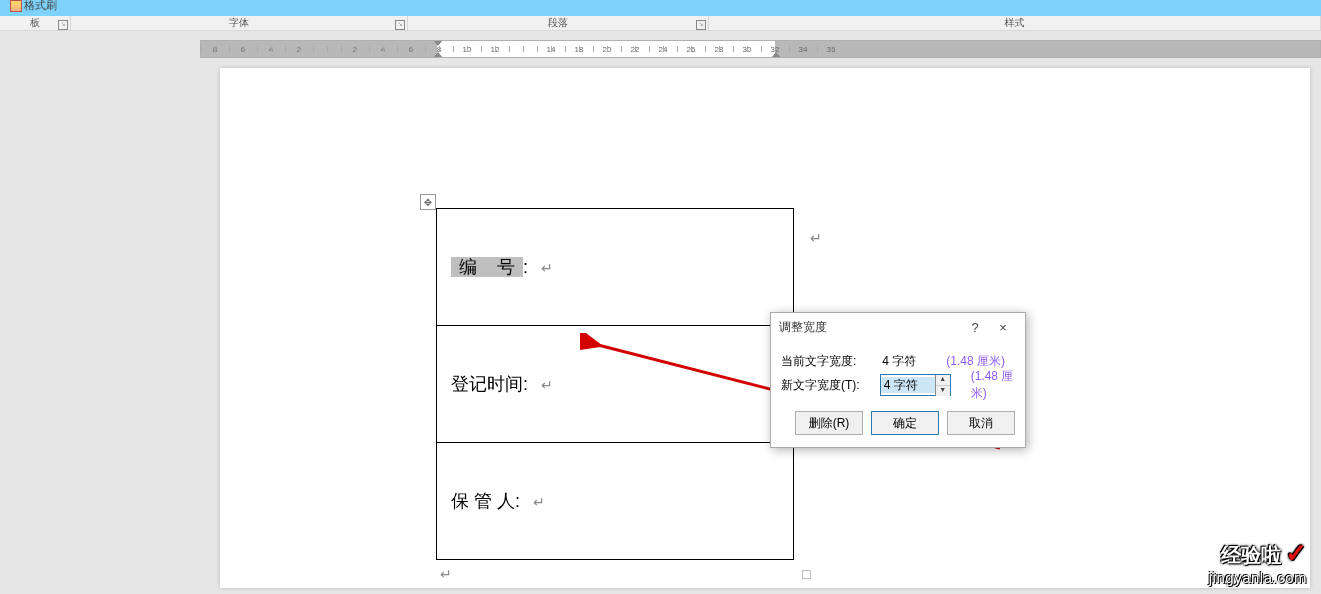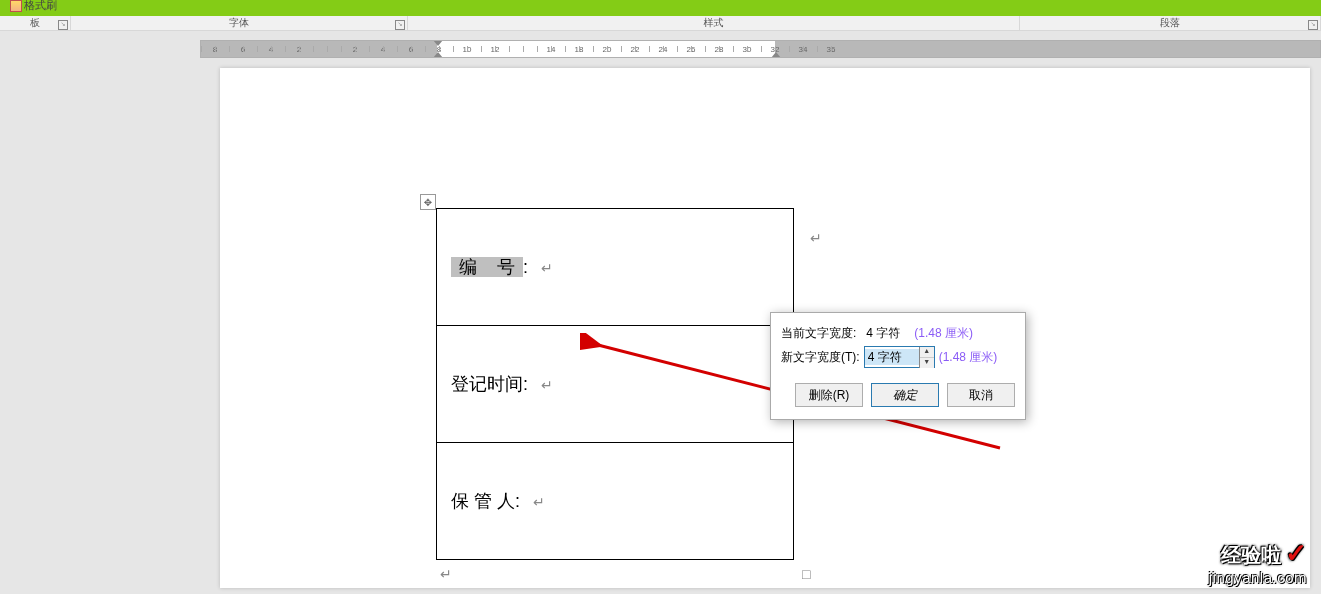--- a/index.html
+++ b/index.html
@@ -11,21 +11,21 @@
     height: 594px;
     overflow: hidden;
     position: relative;
   }
   
   
   .ribbon-top {
     position: absolute;
     top: 0; left: 0; right: 0;
     height: 16px;
-    background: #84cc16;
+    background: #7dd3fc;
     border-bottom: 1px solid #d0d0d0;
     display: flex;
     align-items: center;
   }
   .format-brush {
     position: absolute;
     left: 10px;
     top: -2px;
     font-size: 11px;
     color: #444;
@@ -216,21 +216,21 @@
     font-size: 13px;
     color: #444;
   }
   .dialog-body {
     padding: 8px 10px 0;
   }
   .row {
     display: flex;
     align-items: center;
     height: 24px;
-    gap: 4px;
+    gap: 20px;
   }
   .row .label { white-space: nowrap; }
   .row .value { white-space: nowrap; }
   .row .paren { color:#8b5cf6; }
   .spin-wrap {
     display:flex;
     align-items:center;
     border:1px solid #2a7ab0;
     height:20px;
   }
@@ -271,21 +271,20 @@
     height: 22px;
     border: 1px solid #adadad;
     background: #f0f0f0;
     font-size: 12px;
     display:flex;
     align-items:center;
     justify-content:center;
   }
   .dlg-btn.primary {
     border: 1.5px solid #2a7ab0;
-    font-style: italic;
   }
   
   
   .arrow {
     position: absolute;
     pointer-events: none;
   }
   
   
   .watermark {
@@ -325,26 +324,26 @@
 
 <div class="ribbon-groups">
   <div class="group" style="width:70px">
     <span>板</span>
     <span class="group-launcher">↘</span>
   </div>
   <div class="group" style="width:336px">
     <span>字体</span>
     <span class="group-launcher">↘</span>
   </div>
-  <div class="group" style="flex:1">
-    <span>样式</span>
-  </div>
   <div class="group" style="width:300px">
     <span>段落</span>
     <span class="group-launcher">↘</span>
+  </div>
+  <div class="group" style="flex:1">
+    <span>样式</span>
   </div>
 </div>
 
 <div class="ruler-area">
   <div class="ruler-corner"></div>
   <div class="ruler">
     <div class="ruler-shade" style="left:0;width:236px"></div>
     <div class="ruler-shade" style="left:574px;width:600px"></div>
     <div class="ruler-scale" id="ruler-scale">
         <div class="ruler-unit">8</div>
@@ -420,20 +419,26 @@
         <marker id="ah2" markerWidth="10" markerHeight="8" refX="2" refY="4" orient="auto">
           <polygon points="0,4 10,0 10,8" fill="#d30000"></polygon>
         </marker>
       </defs>
       <line x1="62" y1="4" x2="8" y2="14" stroke="#d30000" stroke-width="3" marker-end="url(#ah2)"></line>
     </svg>
   </div>
 </div>
 
 <div class="dialog">
+  <div class="dialog-title">
+    <span>调整宽度</span>
+    <span class="spacer"></span>
+    <span class="tbtn">?</span>
+    <span class="tbtn">×</span>
+  </div>
   <div class="dialog-body">
     <div class="row">
       <span class="label">当前文字宽度:</span>
       <span class="value" style="margin-left:6px">4 字符</span>
       <span class="paren" style="margin-left:10px">(1.48 厘米)</span>
     </div>
     <div class="row">
       <span class="label">新文字宽度(T):</span>
       <span class="spin-wrap">
         <input class="spin-input" value="4 字符" style="">

